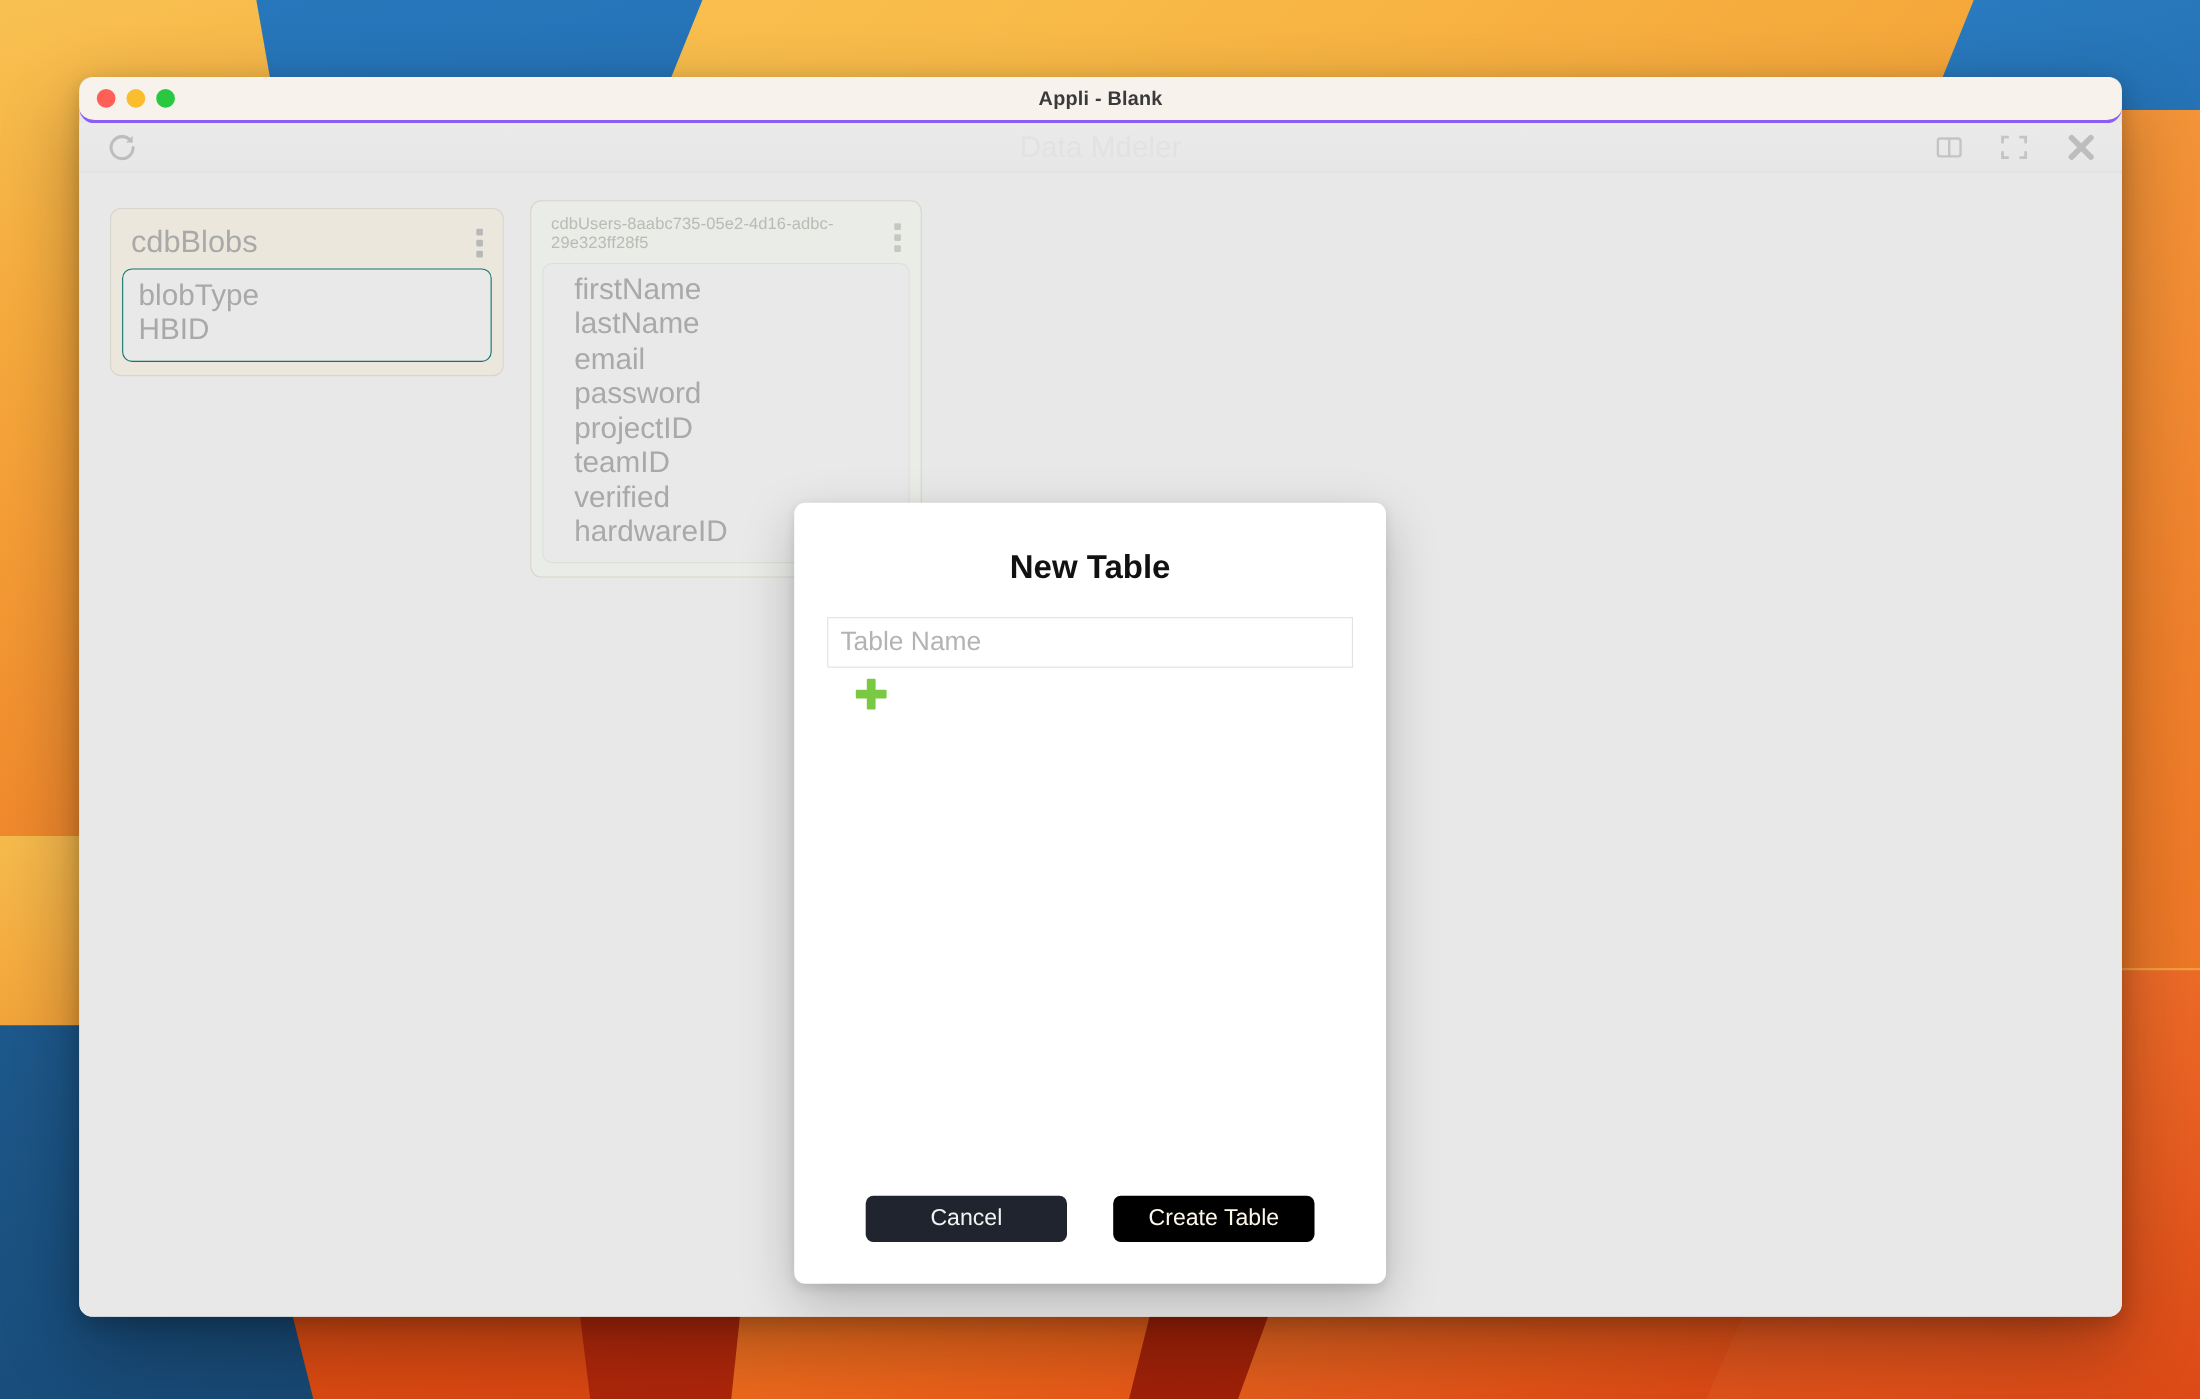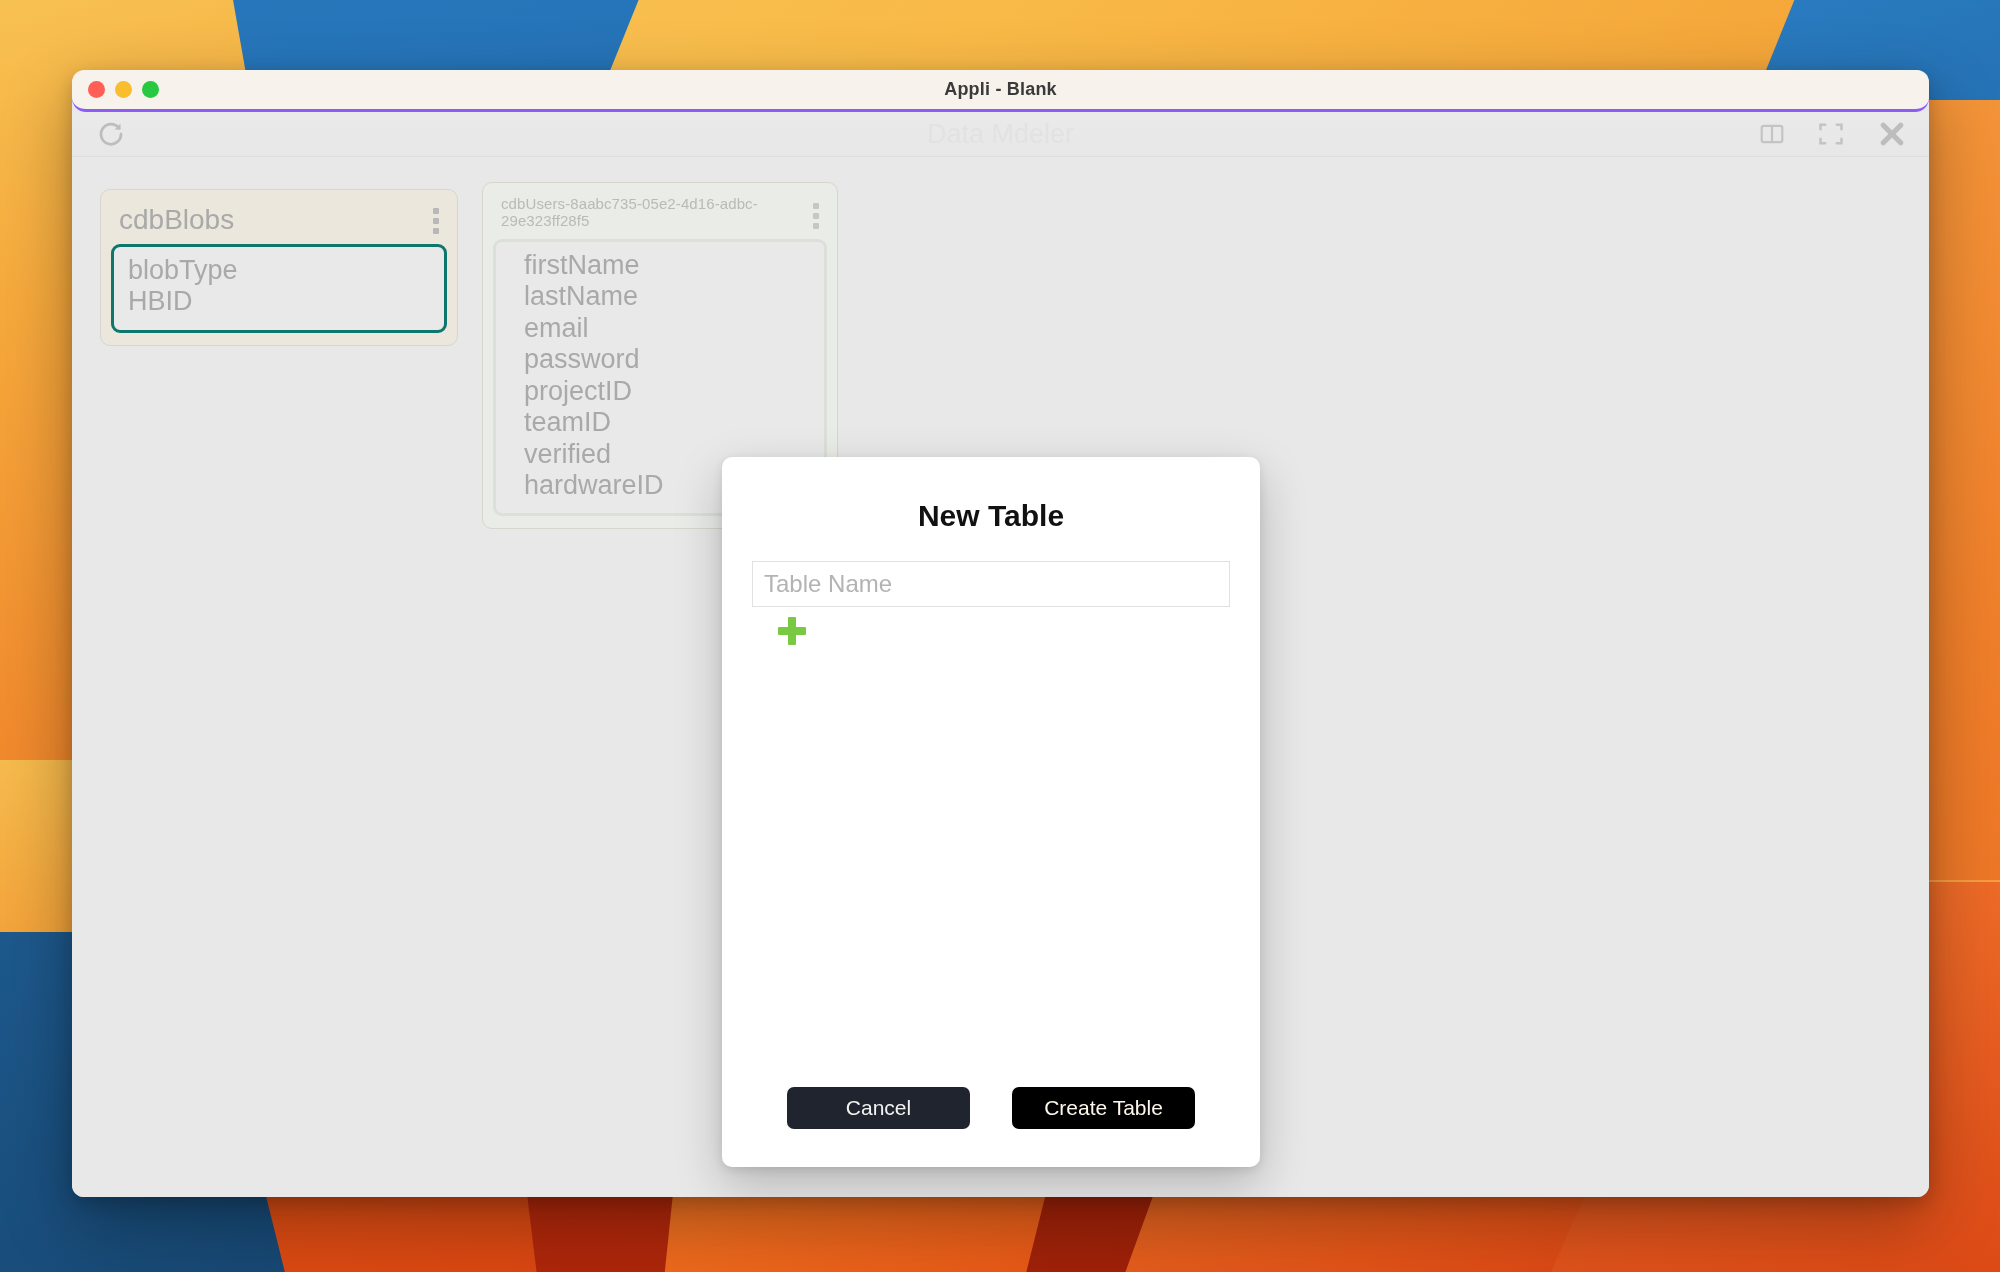--- a/index.html
+++ b/index.html
@@ -161,21 +161,21 @@
     padding:4px 4px 10px 8px;
     gap:43px;
   }
   .card-title-lg { font-size:28px; color:#a9a9a9; font-weight:400; line-height:1.05; }
   .card-title-sm { font-size:15px; color:#b7bcb4; font-weight:400; letter-spacing:.1px; }
   .kebab { display:flex; flex-direction:column; gap:4px; padding:6px 4px 0 10px; cursor:pointer; }
   .kebab i { display:block; width:6px; height:6px; border-radius:1px; background:#b8b8b8; }
   .card-users .kebab i { background:#c3c8c0; }
 
   .field-box {
-    border:3px solid #0f766e;
+    border:1px solid #0f766e;
     border-radius:9px;
     background:#e9e9e9;
     padding:8px 14px 12px 14px;
   }
   .card-users .field-box { border-color:#dbe0d8; background:#e9e9e9;padding-left:28px; }
   .field { font-size:27px; color:#a9a9a9; line-height:1.09; padding:1px 0; }
 
   
   #modal {
     position:absolute;

